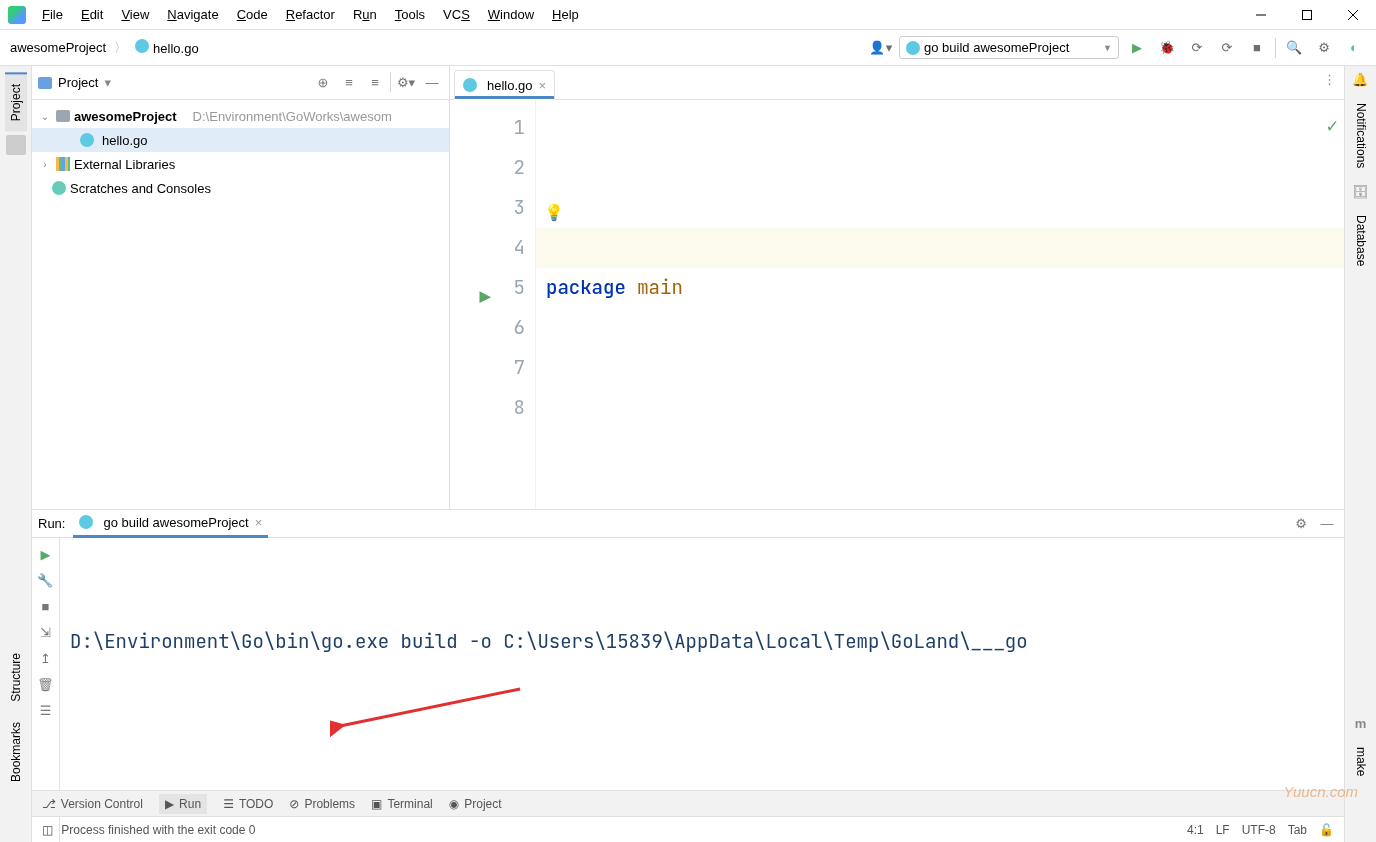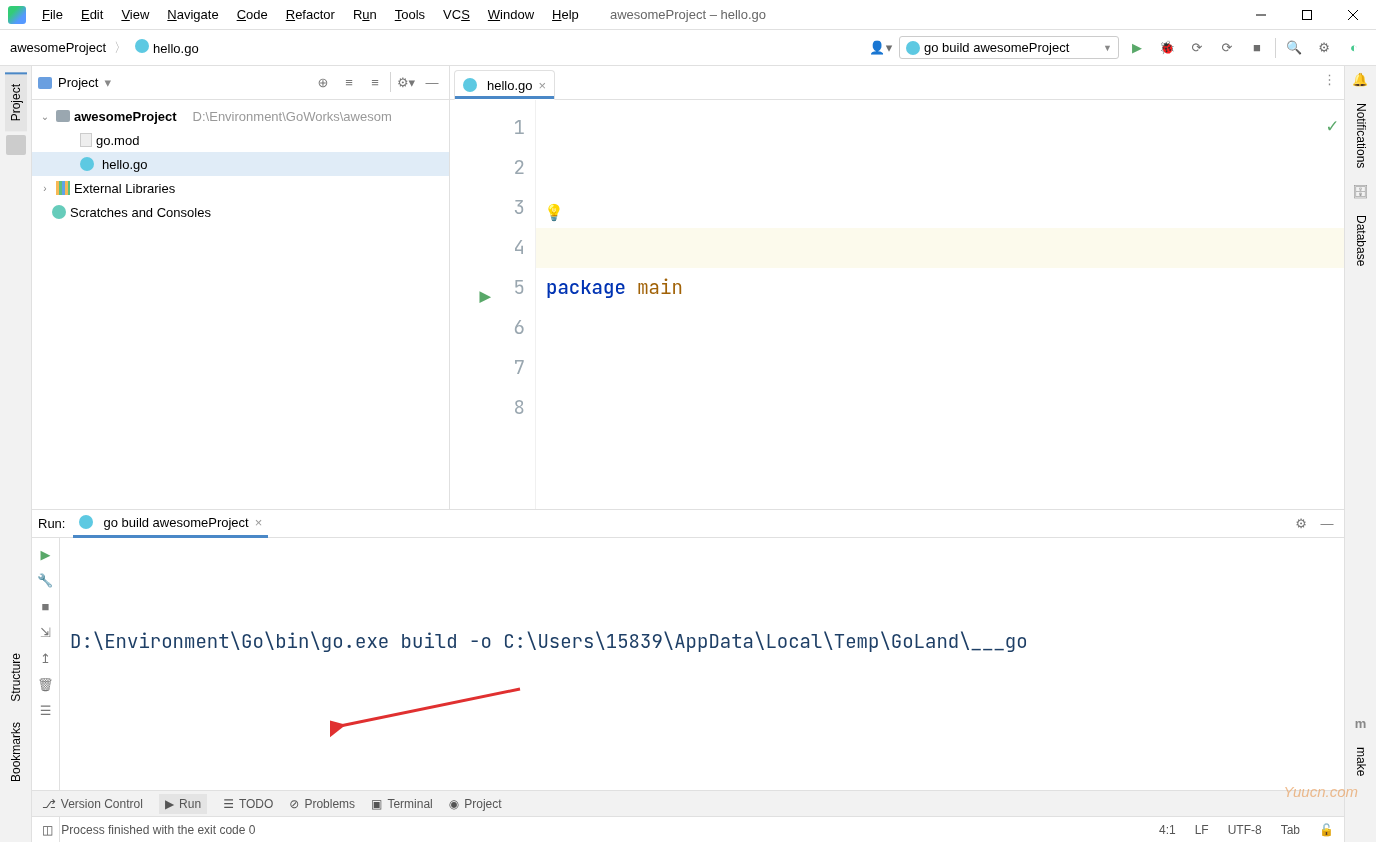--- a/index.html
+++ b/index.html
@@ -188,42 +188,41 @@
 
 .bottom-bar {
   height: 26px; display: flex; align-items: center;
   border-top: 1px solid #e0e0e0;
   background: #f2f2f2;
   padding: 0 10px; gap: 16px; font-size: 12px;
 }
 .bb-item { display: flex; align-items: center; gap: 5px; cursor: pointer; color: #555; }
 .bb-item.active { background: #e4e4e4; padding: 3px 6px; }
 .statusbar { height: 26px; display: flex; align-items: center; border-top: 1px solid #e0e0e0; padding: 0 10px; font-size: 12px; color: #555; }
-.status-right { margin-left: auto; display: flex; gap: 19px; }
+.status-right { margin-left: auto; display: flex; gap: 12px; }
 .watermark { position: absolute; right: 18px; bottom: 42px; color: #e8a060; font-size: 15px; font-style: italic; opacity: 0.7; pointer-events: none; z-index: 5; }
 </style>
 </head>
 <body>
 
 <div class="titlebar">
   <div class="app-icon"></div>
   <div class="menus">
     <span class="menu-item"><u>F</u>ile</span>
     <span class="menu-item"><u>E</u>dit</span>
     <span class="menu-item"><u>V</u>iew</span>
     <span class="menu-item"><u>N</u>avigate</span>
     <span class="menu-item"><u>C</u>ode</span>
     <span class="menu-item"><u>R</u>efactor</span>
     <span class="menu-item">R<u>u</u>n</span>
     <span class="menu-item"><u>T</u>ools</span>
     <span class="menu-item">VC<u>S</u></span>
     <span class="menu-item"><u>W</u>indow</span>
     <span class="menu-item"><u>H</u>elp</span>
   </div>
-  <div class="title-text">awesomeProject – hello.go</div>
   <div class="win-controls">
     <div class="win-btn">
         <svg viewBox="0 0 10 10">
           <path d="M0 5 H10" stroke="#000" stroke-width="1"></path>
         </svg>
       </div>
     <div class="win-btn">
         <svg viewBox="0 0 10 10">
           <rect x="0.5" y="0.5" width="9" height="9" fill="none" stroke="#000"></rect>
         </svg>
@@ -287,24 +286,20 @@
             <span class="mini-btn">—</span>
           </div>
         </div>
         <div class="tree">
           <div class="tree-row">
             <span class="chev">⌄</span>
             <span class="folder-ic"></span>
             <b>awesomeProject</b>
             <span class="muted">D:\Environment\GoWorks\awesom</span>
           </div>
-          <div class="tree-row" style="padding-left:48px">
-            <span class="file-ic"></span>
-            <span>go.mod</span>
-          </div>
           <div class="tree-row selected" style="padding-left:48px">
             <span class="gopher-icon"></span>
             <span>hello.go</span>
           </div>
           <div class="tree-row">
             <span class="chev">›</span>
             <span class="lib-ic"></span>
             <span>External Libraries</span>
           </div>
           <div class="tree-row" style="padding-left:20px">

